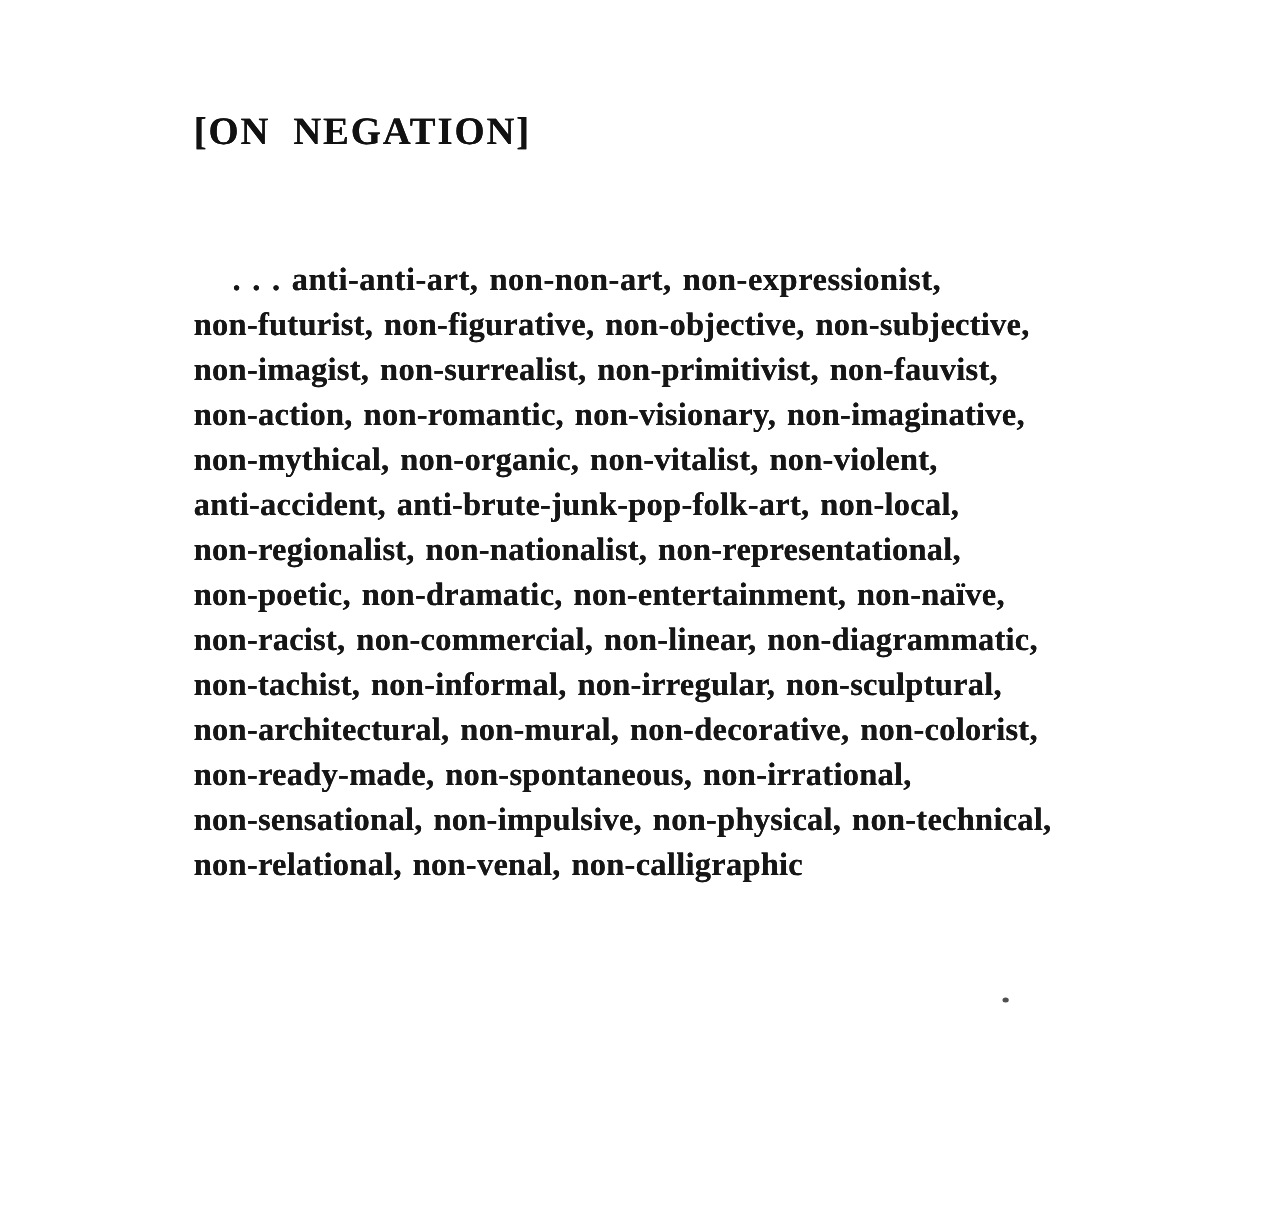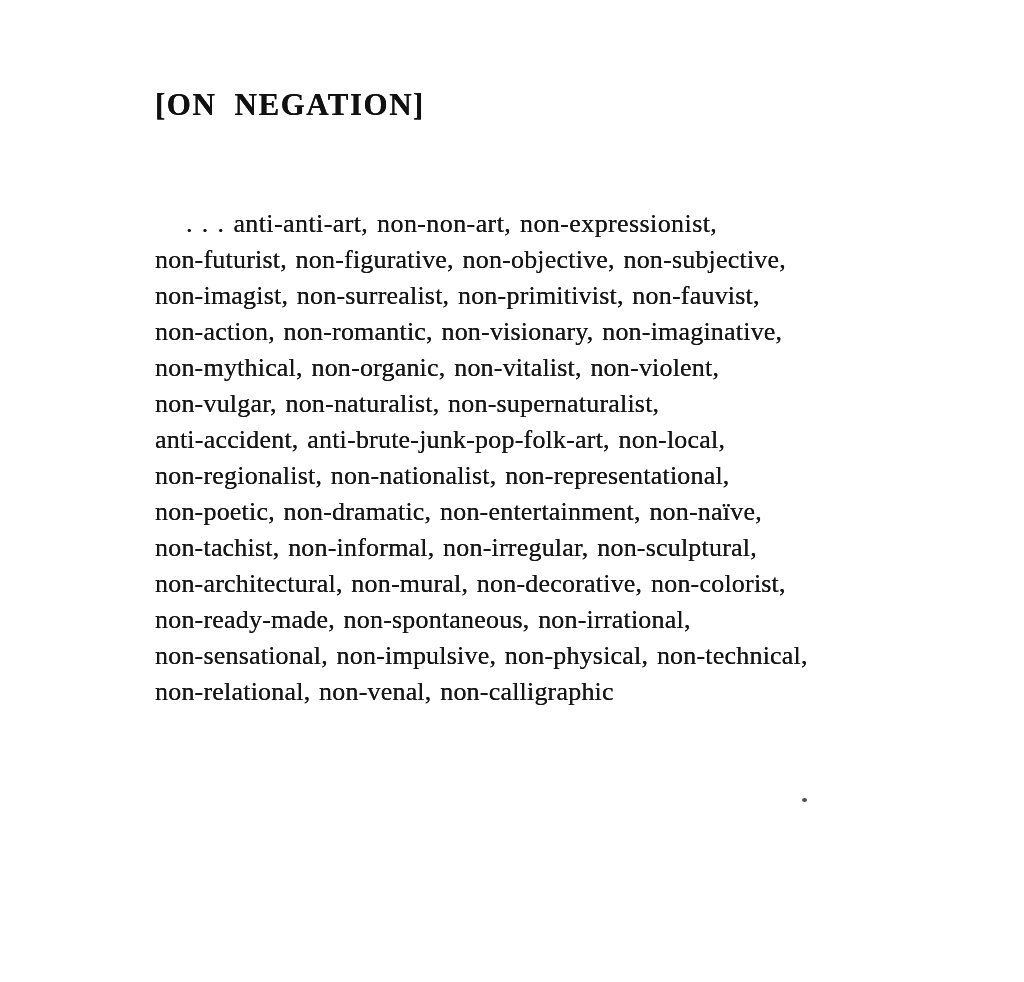--- a/index.html
+++ b/index.html
@@ -32,21 +32,21 @@
     color: #111111;
     line-height: 1.1;
     
     text-shadow: 0 0 0.4px #111111;
   }
   .poem-body {
     margin-top: 84px;
   }
   .line {
     font-size: 26px;
-    font-weight: 400;
+    font-weight: 700;
     line-height: 36px;
     letter-spacing: 0.2px;
     word-spacing: 2px;
     white-space: nowrap;
     color: #161616;
     text-shadow: 0 0 0.4px #161616;
   }
   .line.indent-first {
     text-indent: 31px;
     letter-spacing: 0.4px;
@@ -76,24 +76,24 @@
 
 <div class="page">
   <div class="content">
     <h1 class="title">[ON NEGATION]</h1>
     <div class="poem-body">
       <div class="line indent-first">. . . anti-anti-art, non-non-art, non-expressionist,</div>
       <div class="line">non-futurist, non-figurative, non-objective, non-subjective,</div>
       <div class="line">non-imagist, non-surrealist, non-primitivist, non-fauvist,</div>
       <div class="line">non-action, non-romantic, non-visionary, non-imaginative,</div>
       <div class="line">non-mythical, non-organic, non-vitalist, non-violent,</div>
-      <div class="line">non-vulgar, non-naturalist, non-supernaturalist,</div>
       <div class="line">anti-accident, anti-brute-junk-pop-folk-art, non-local,</div>
       <div class="line">non-regionalist, non-nationalist, non-representational,</div>
       <div class="line">non-poetic, non-dramatic, non-entertainment, non-naïve,</div>
+      <div class="line">non-racist, non-commercial, non-linear, non-diagrammatic,</div>
       <div class="line">non-tachist, non-informal, non-irregular, non-sculptural,</div>
       <div class="line">non-architectural, non-mural, non-decorative, non-colorist,</div>
       <div class="line">non-ready-made, non-spontaneous, non-irrational,</div>
       <div class="line">non-sensational, non-impulsive, non-physical, non-technical,</div>
       <div class="line">non-relational, non-venal, non-calligraphic</div>
     </div>
   </div>
   <span class="speck"></span>
   <span class="faint-smudge"></span>
 </div>

